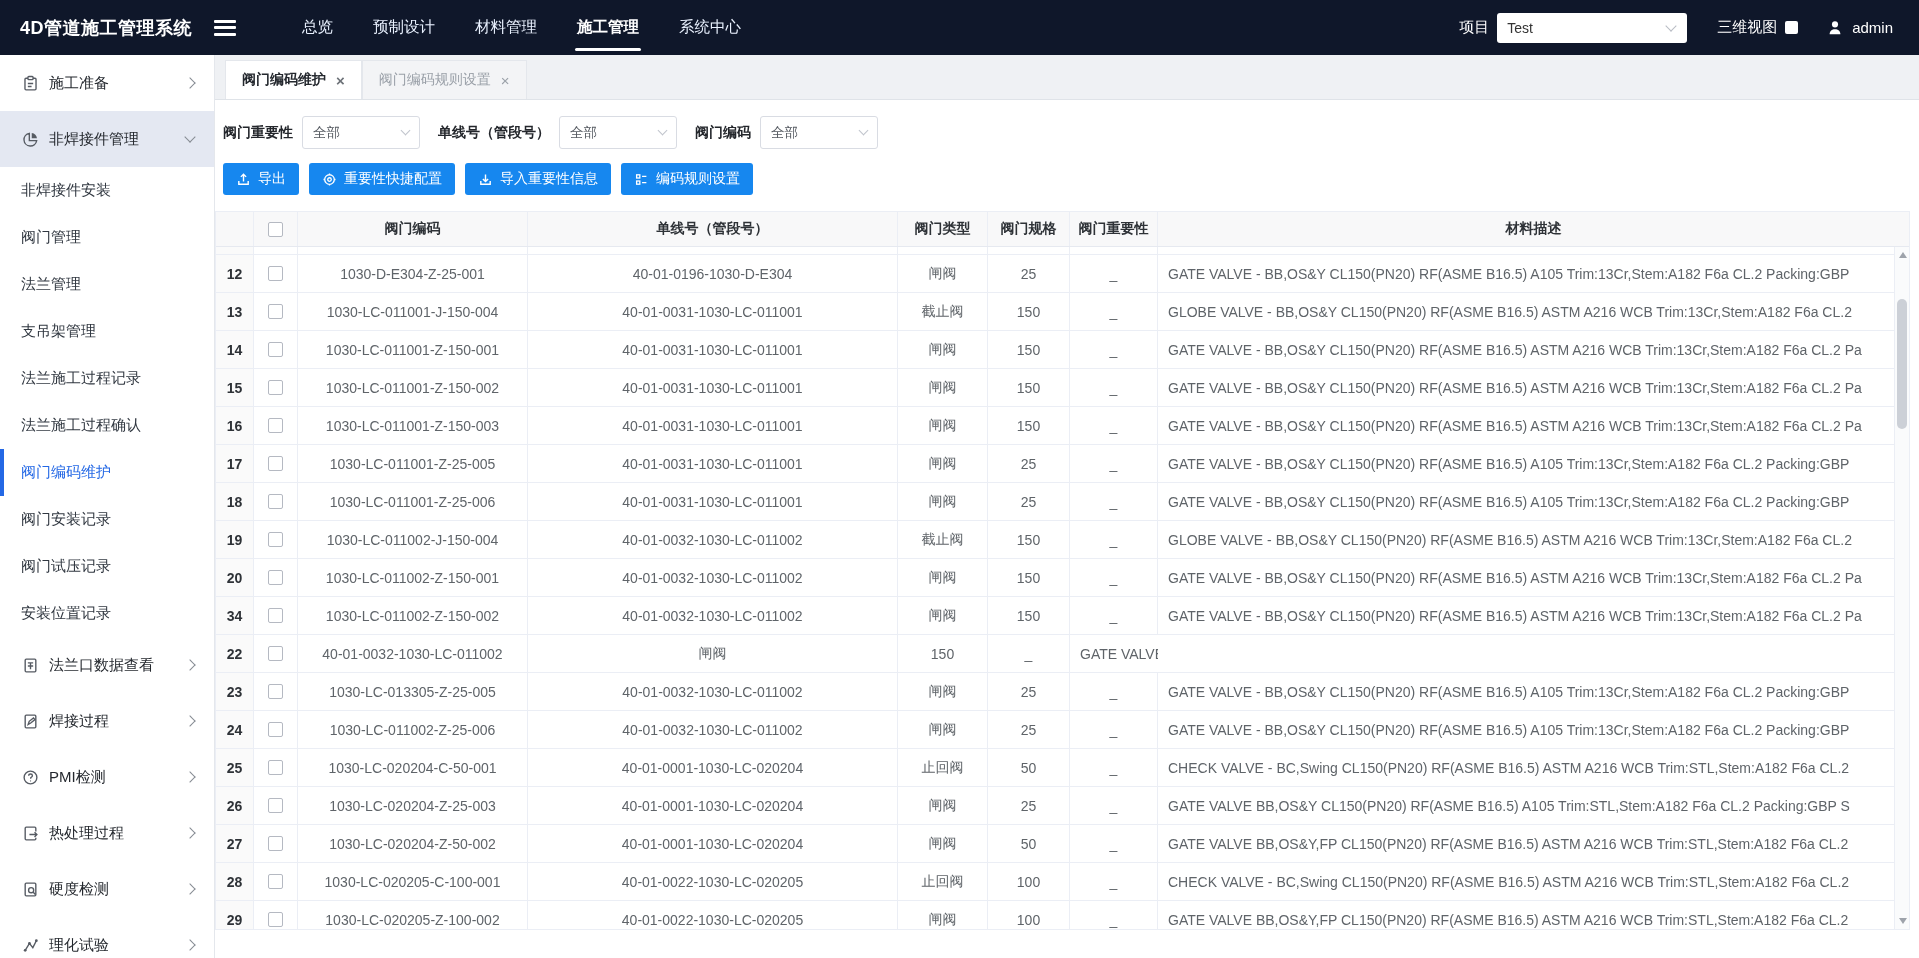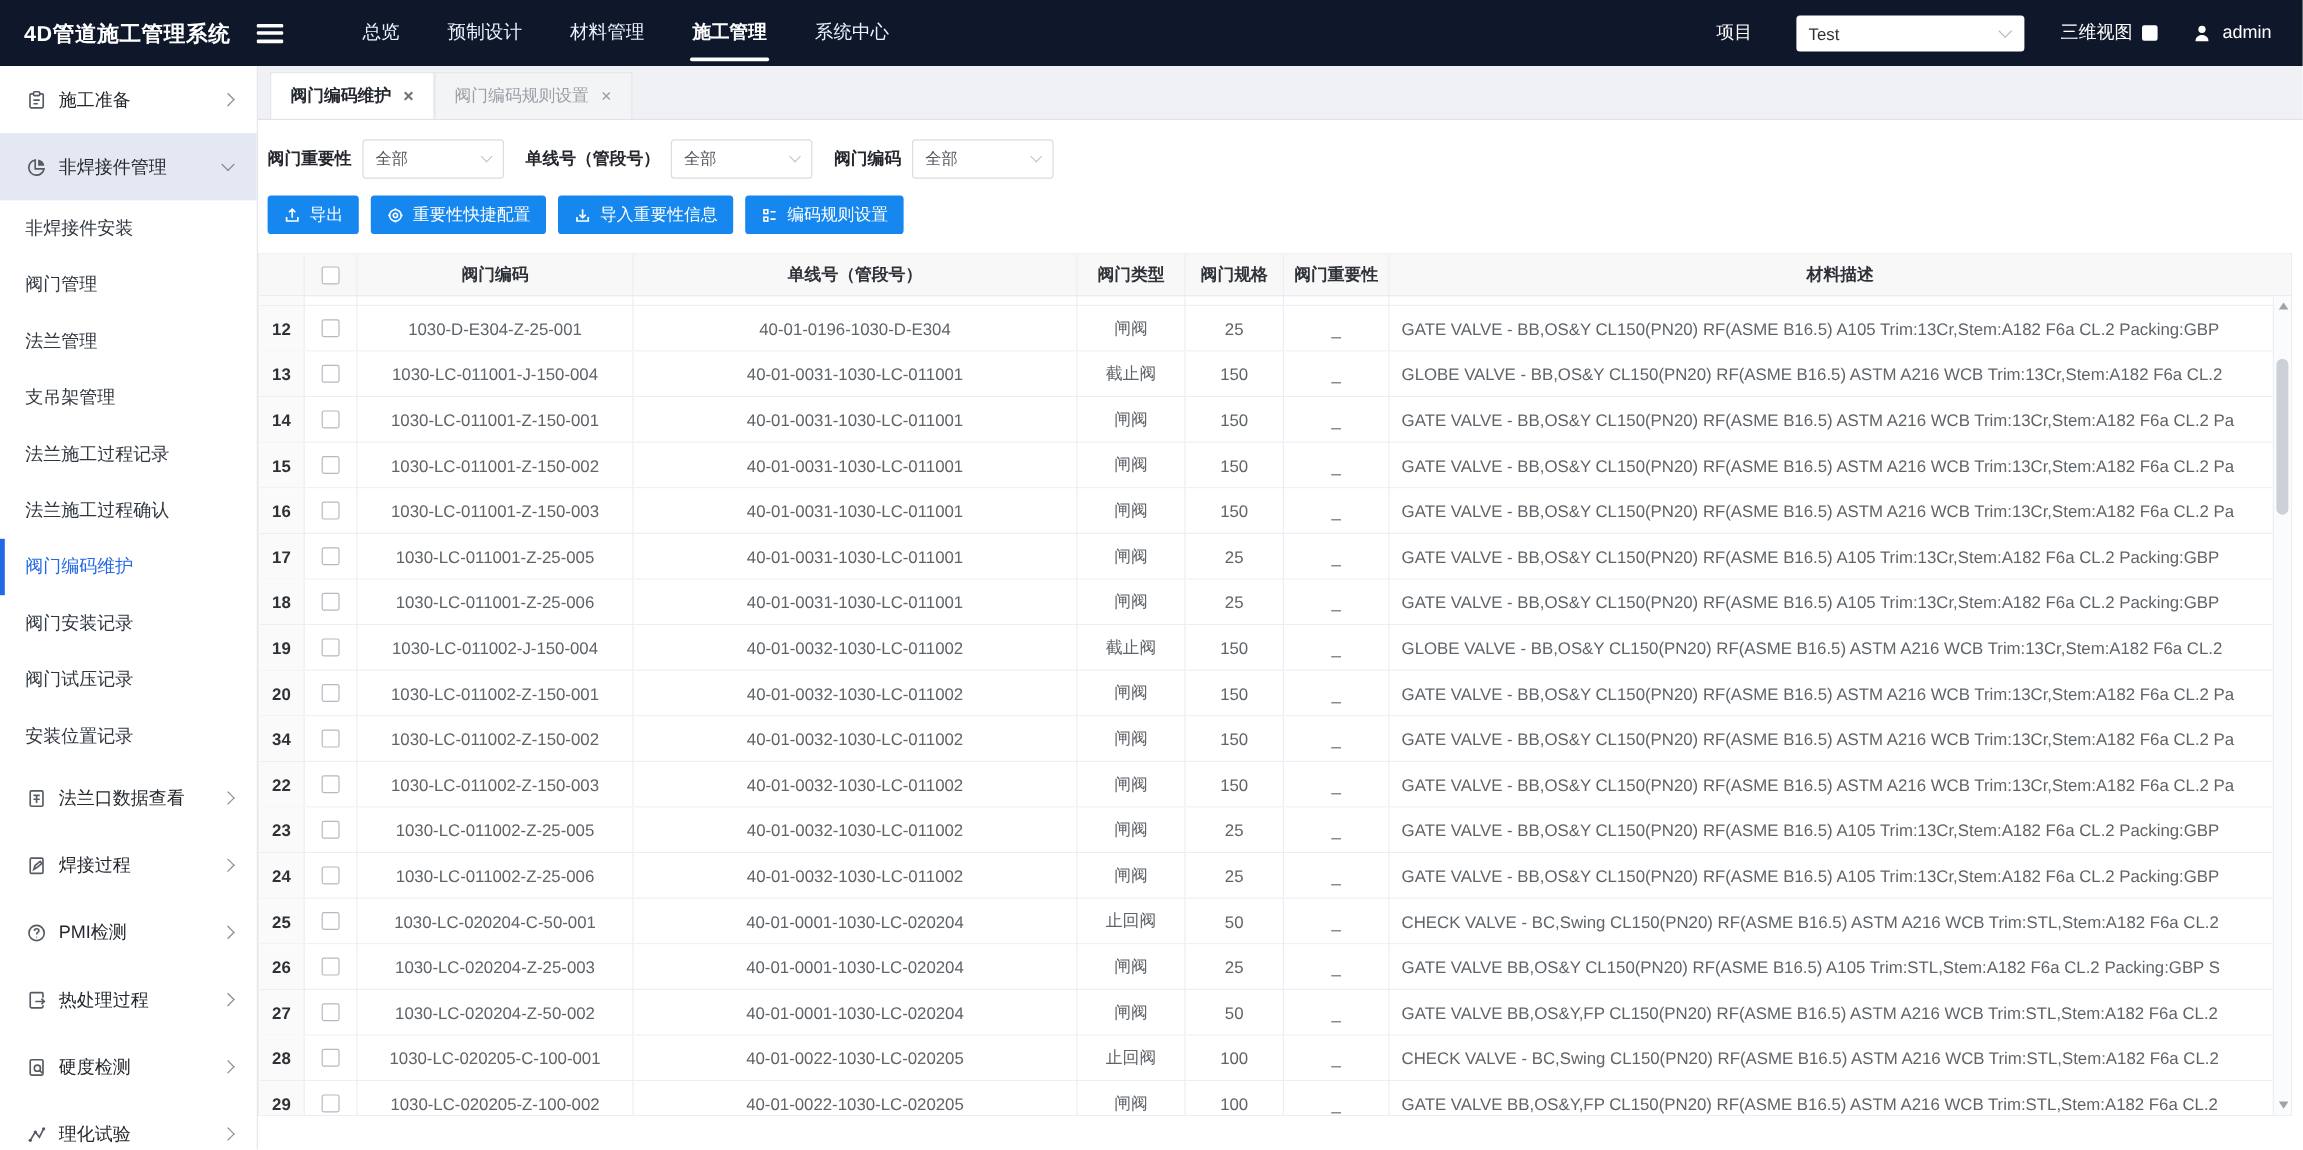--- a/index.html
+++ b/index.html
@@ -10,21 +10,21 @@
   .app-header { height:55px; background:#0f172a; display:flex; align-items:center; color:#fff; }
   .app-title { font-size:18px; font-weight:bold; margin-left:20px; letter-spacing:.5px; white-space:nowrap; }
   .hamburger { margin-left:22px; width:22px; height:16px; display:flex; flex-direction:column; justify-content:space-between; cursor:pointer; }
   .hamburger span { display:block; height:3px; background:#fff; border-radius:1px; }
   .top-nav { display:flex; margin-left:64px; gap:36px; height:55px; align-items:center; }
   .nav-item { position:relative; height:55px; display:flex; align-items:center; font-size:15.5px; color:#eaf2ff; cursor:pointer; padding:0 2px; white-space:nowrap; }
   .nav-item.active { color:#fff; font-weight:bold; }
   .nav-item.active::after { content:""; position:absolute; left:0; right:0; bottom:4px; height:3px; background:#fff; border-radius:2px; }
   .header-right { margin-left:auto; display:flex; align-items:center; margin-right:26px; }
   .project-label { font-size:15px; margin-right:8px; white-space:nowrap; }
-  .project-select { width:190px; height:30px; background:#fff; border-radius:3px; display:flex; align-items:center; padding:0 10px; color:#333; font-size:14px; position:relative; cursor:pointer;margin-left:29px; }
+  .project-select { width:190px; height:30px; background:#fff; border-radius:3px; display:flex; align-items:center; padding:0 10px; color:#333; font-size:14px; position:relative; cursor:pointer; }
   .project-select .chev { position:absolute; right:12px; border-color:#b8bcc4; }
   .view3d { display:flex; align-items:center; margin-left:30px; font-size:15px; cursor:pointer; white-space:nowrap; }
   .cube { width:13px; height:13px; background:#fff; border-radius:2px; margin-left:8px; }
   .user-box { display:flex; align-items:center; margin-left:28px; cursor:pointer; }
   .user-box svg { margin-right:8px; }
   .username { font-size:15px; }
 
   
   .layout { display:flex; height:952px; }
   .sidebar { width:215px; background:#fff; border-right:1px solid #e4e7ec; overflow:hidden; }
@@ -486,33 +486,32 @@
     <div class="tc c-type">闸阀</div>
     <div class="tc c-spec">150</div>
     <div class="tc c-imp">_</div>
     <div class="tc c-desc">GATE VALVE - BB,OS&amp;Y CL150(PN20) RF(ASME B16.5) ASTM A216 WCB Trim:13Cr,Stem:A182 F6a CL.2 Pa</div>
   </div>
             <div class="trow">
     <div class="tc c-num">22</div>
     <div class="tc">
                 <span class="cb"></span>
               </div>
-    <div class="tc c-code">1030-LC-011002-Z-150-003</div>
     <div class="tc c-line">40-01-0032-1030-LC-011002</div>
     <div class="tc c-type">闸阀</div>
     <div class="tc c-spec">150</div>
     <div class="tc c-imp">_</div>
     <div class="tc c-desc">GATE VALVE - BB,OS&amp;Y CL150(PN20) RF(ASME B16.5) ASTM A216 WCB Trim:13Cr,Stem:A182 F6a CL.2 Pa</div>
   </div>
             <div class="trow">
     <div class="tc c-num">23</div>
     <div class="tc">
                 <span class="cb"></span>
               </div>
-    <div class="tc c-code">1030-LC-011002-Z-25-005</div>
+    <div class="tc c-code">1030-LC-013305-Z-25-005</div>
     <div class="tc c-line">40-01-0032-1030-LC-011002</div>
     <div class="tc c-type">闸阀</div>
     <div class="tc c-spec">25</div>
     <div class="tc c-imp">_</div>
     <div class="tc c-desc">GATE VALVE - BB,OS&amp;Y CL150(PN20) RF(ASME B16.5) A105 Trim:13Cr,Stem:A182 F6a CL.2 Packing:GBP</div>
   </div>
             <div class="trow">
     <div class="tc c-num">24</div>
     <div class="tc">
                 <span class="cb"></span>

